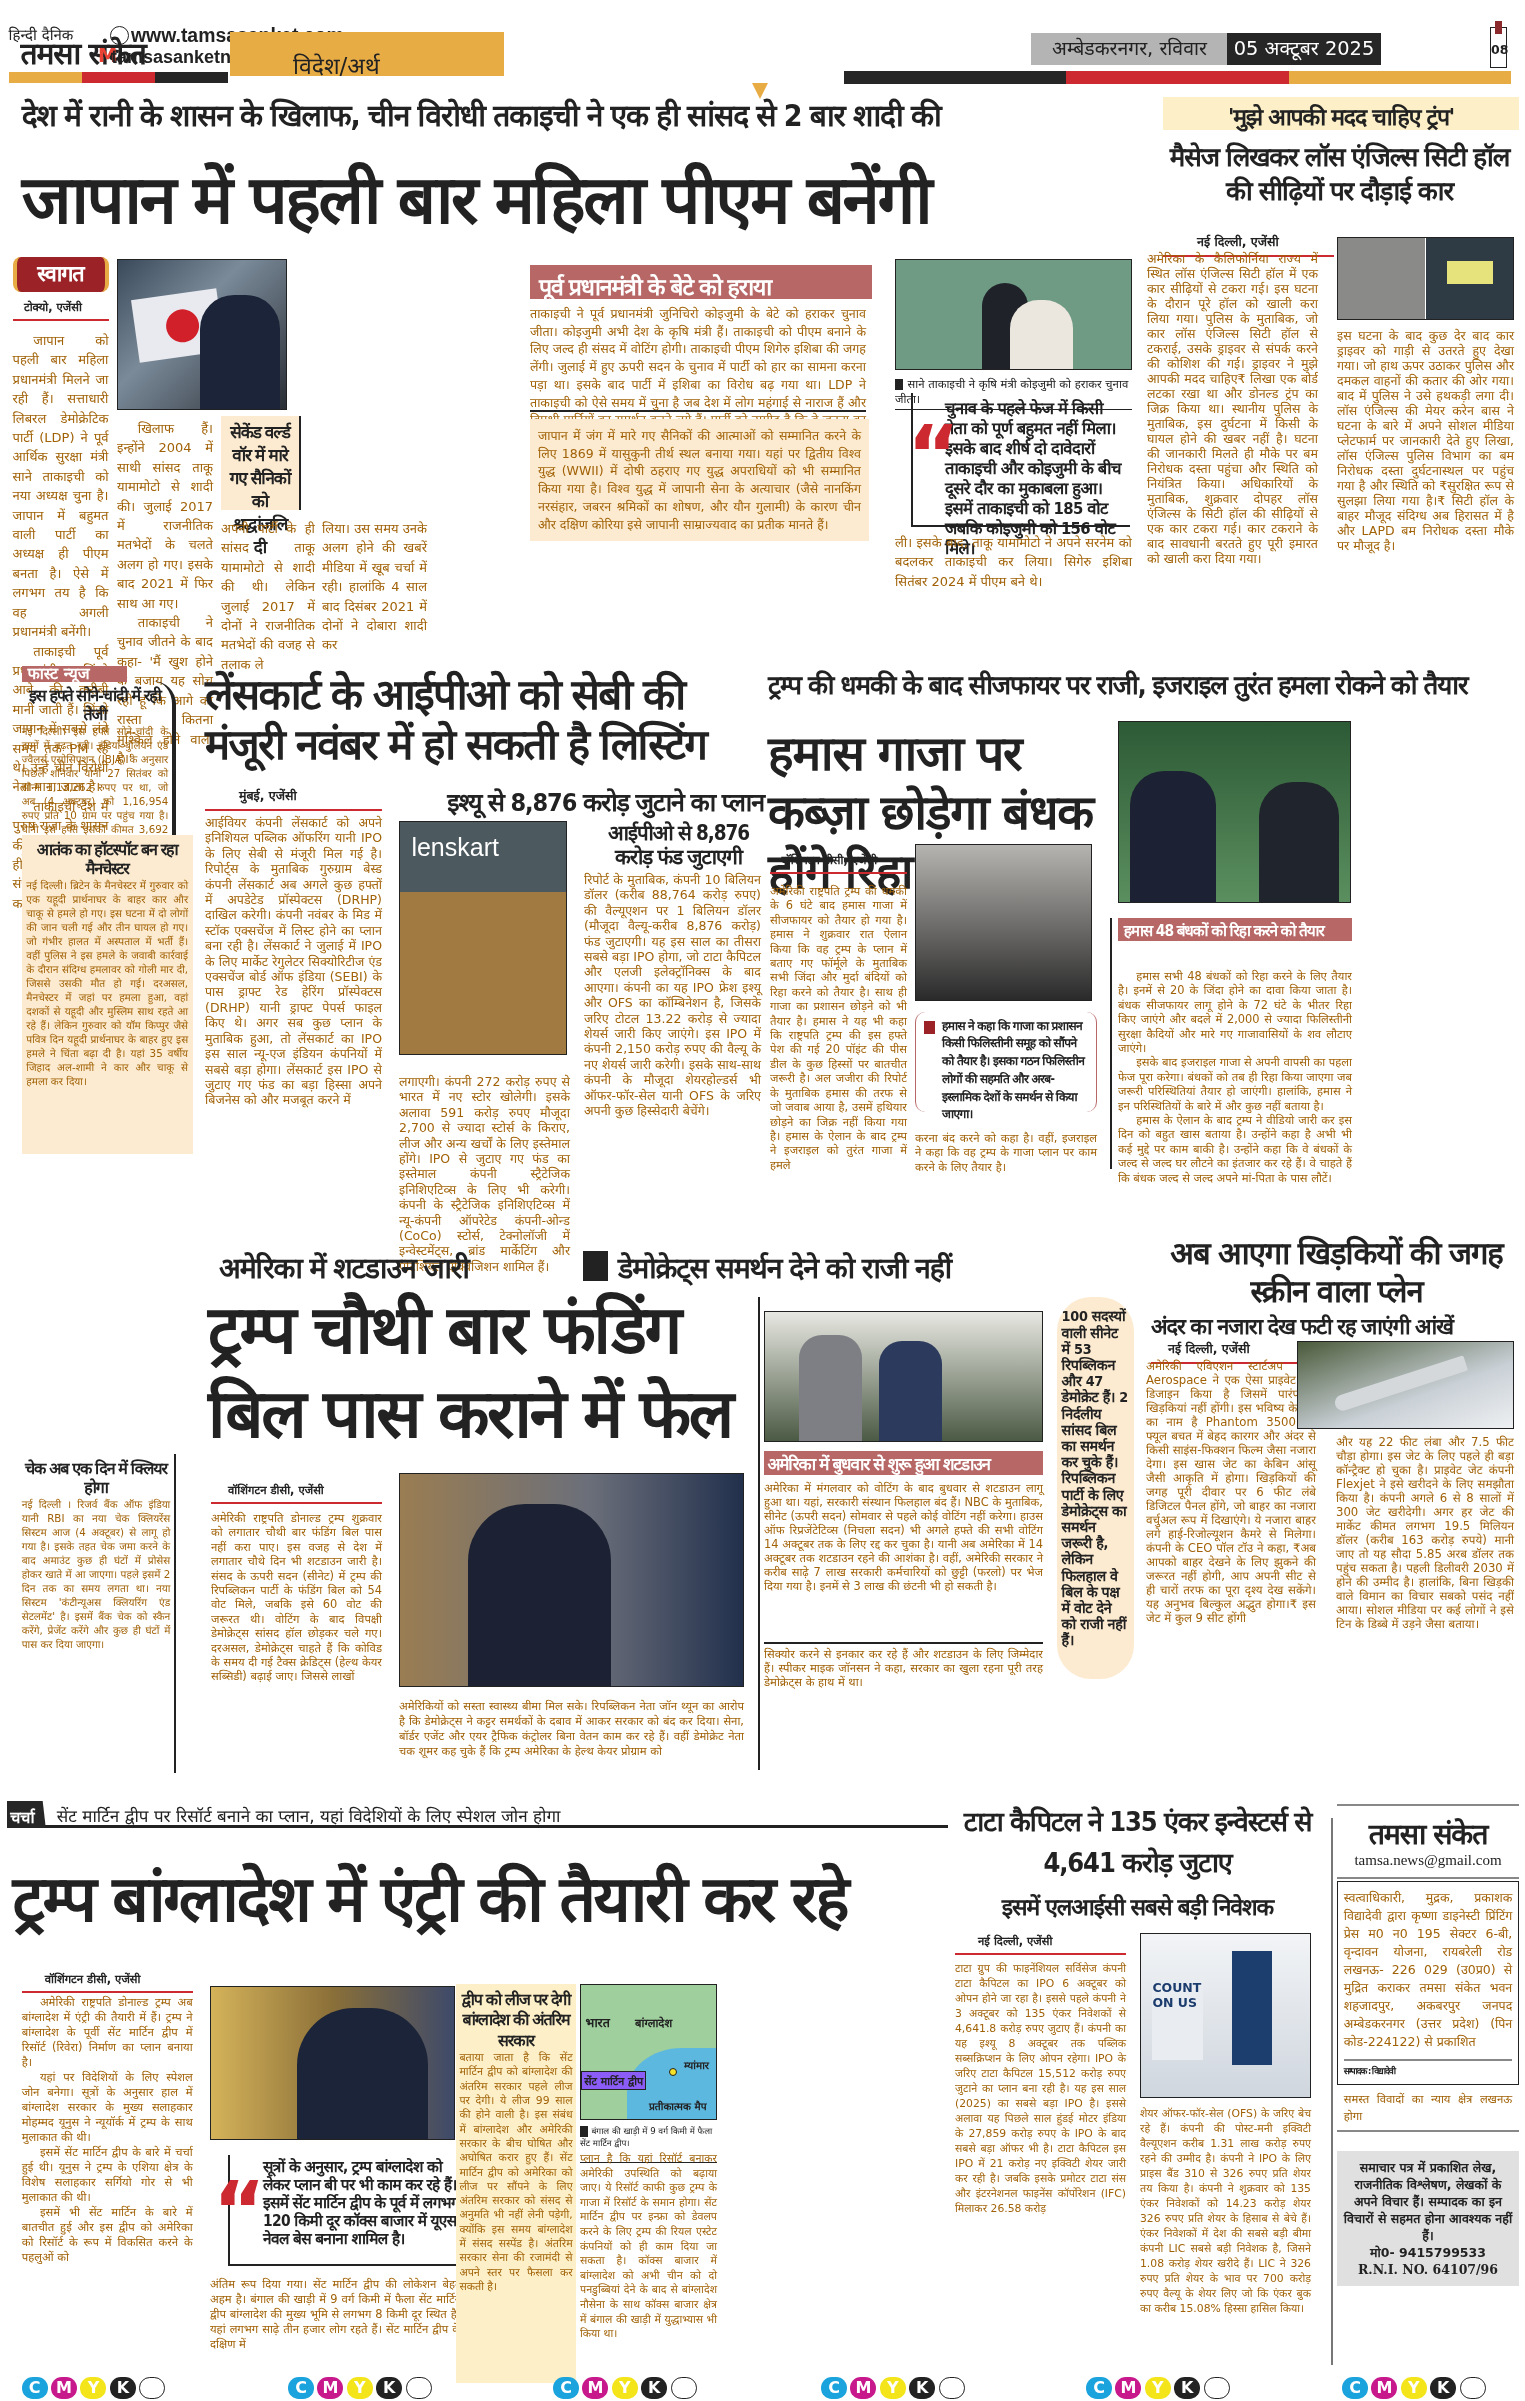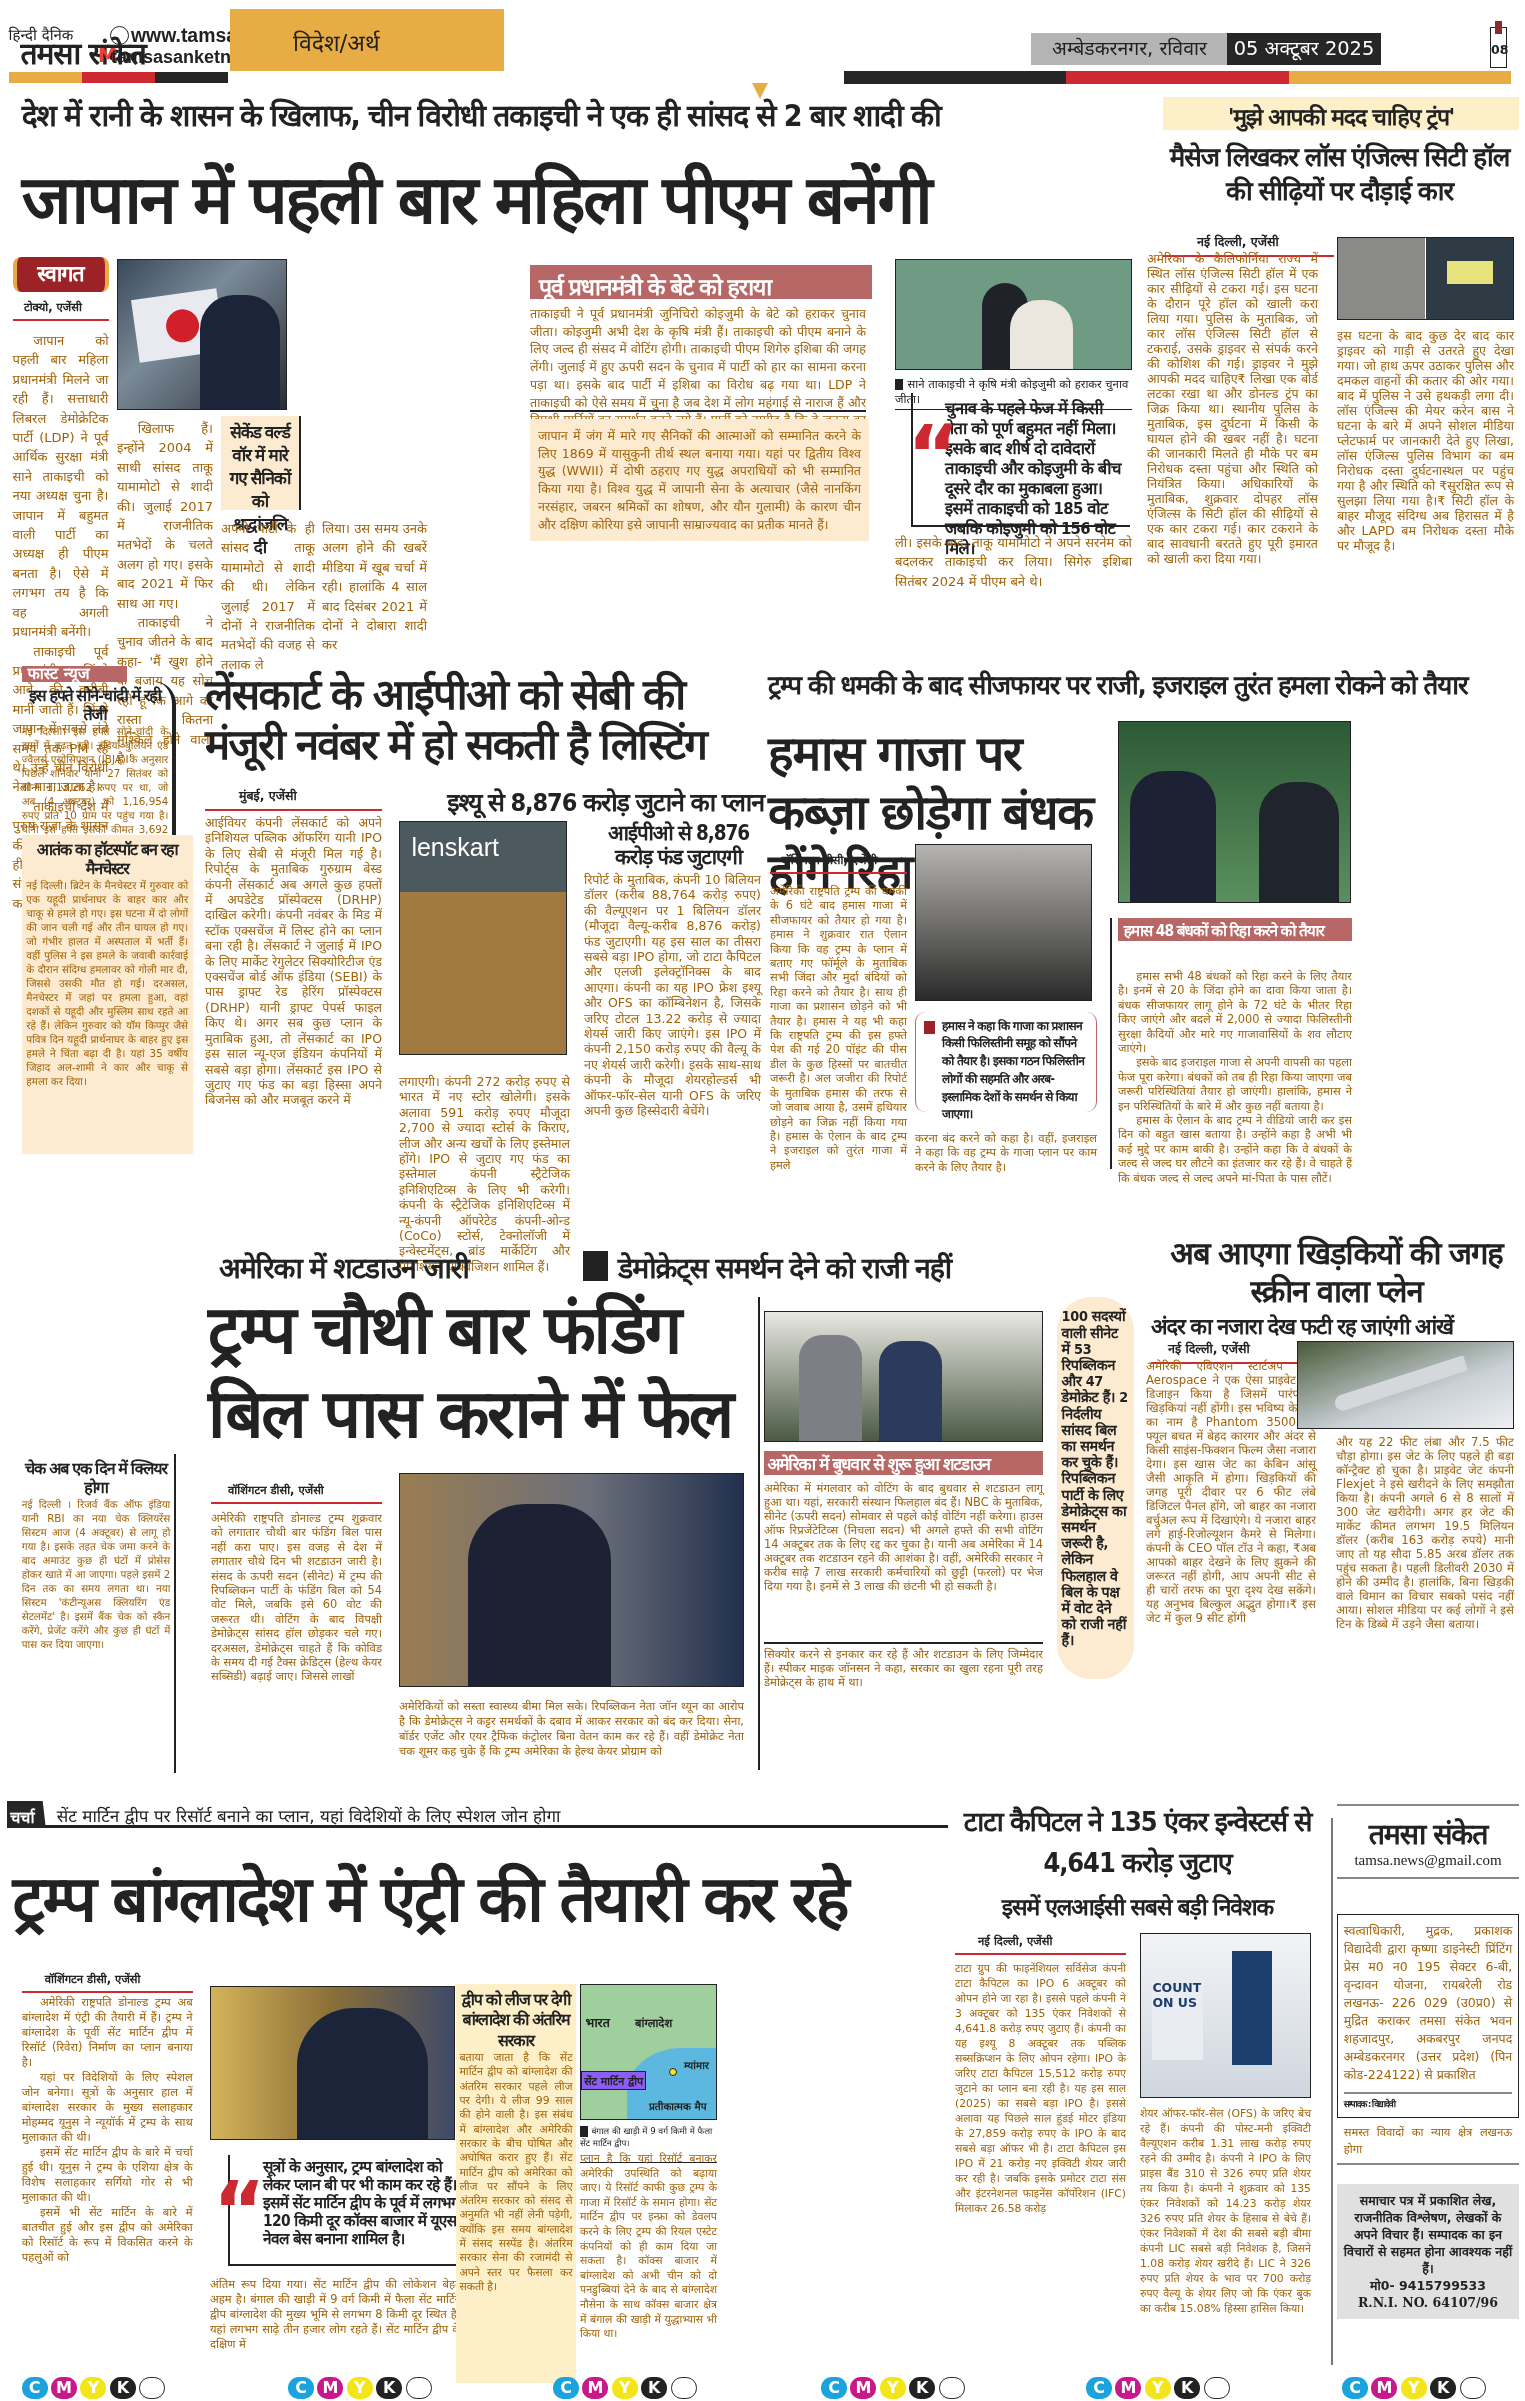--- a/index.html
+++ b/index.html
@@ -26,21 +26,21 @@
   <div class="abs hl" style="left:20.5px;top:39px;font-size:30px;line-height:30px">तमसा संकेत</div>
   <div class="abs" style="left:98px;top:44px;width:11.4px;height:21.7px;font-weight:bold;font-size:19.4px;color:#ea4335">M</div>
   <div class="abs" style="left:110px;top:26px;width:19.4px;height:19.4px;border:1.7px solid #222;border-radius:50%"></div>
   <div class="abs" style="left:131px;top:24px;font-size:19.4px;font-weight:bold;font-family:'Liberation Sans',sans-serif">www.tamsasanket.com</div>
   <div class="abs" style="left:111px;top:47px;font-size:18px;font-weight:bold;font-family:'Liberation Sans',sans-serif">tamsasanketnews24@gmail.com</div>
   <div class="abs" style="left:8.6px;top:72px;width:219px;height:11.4px;display:flex">
     <div style="flex:1;background:#e8ac45"></div>
       <div style="flex:1;background:#cc2a30"></div>
       <div style="flex:1;background:#262626"></div>
   </div>
-  <div class="abs" style="left:230px;top:9px;width:274px;height:62px;background:#e8ac45">
+  <div class="abs" style="left:230px;top:32px;width:274px;height:44px;background:#e8ac45">
     <div style="font-size:23px;padding:17px 0 0 63px">विदेश/अर्थ</div>
   </div>
   <div class="abs" style="left:752px;top:83px;width:0;height:0;border-left:8px solid transparent;border-right:8px solid transparent;border-top:16px solid #e8ac45"></div>
   <div class="abs" style="left:1031px;top:33px;width:197px;height:32px;background:#b4b4b4;font-size:19.4px;text-align:center;line-height:32px">अम्बेडकरनगर, रविवार</div>
   <div class="abs" style="left:1227px;top:33px;width:154px;height:32px;background:#262626;color:#fff;font-size:19.4px;text-align:center;line-height:32px">05 अक्टूबर 2025</div>
   <div class="abs" style="left:844px;top:71px;width:667px;height:12.5px;display:flex">
     <div style="flex:1;background:#262626"></div>
       <div style="flex:1;background:#cc2a30"></div>
       <div style="flex:1;background:#e8ac45"></div>
   </div>
@@ -263,21 +263,21 @@
   <div style="position:absolute;left:91px;top:17px;width:40px;height:114px;background:#1c3e6e"></div>
 </div>
 <div class="abs txt" style="left:1140px;top:2106px;width:171px;font-size:10.8px;line-height:15px">शेयर ऑफर-फॉर-सेल (OFS) के जरिए बेच रहे हैं। कंपनी की पोस्ट-मनी इक्विटी वैल्यूएशन करीब 1.31 लाख करोड़ रुपए रहने की उम्मीद है। कंपनी ने IPO के लिए प्राइस बैंड 310 से 326 रुपए प्रति शेयर तय किया है। कंपनी ने शुक्रवार को 135 एंकर निवेशकों को 14.23 करोड़ शेयर 326 रुपए प्रति शेयर के हिसाब से बेचे हैं। एंकर निवेशकों में देश की सबसे बड़ी बीमा कंपनी LIC सबसे बड़ी निवेशक है, जिसने 1.08 करोड़ शेयर खरीदे हैं। LIC ने 326 रुपए प्रति शेयर के भाव पर 700 करोड़ रुपए वैल्यू के शेयर लिए जो कि एंकर बुक का करीब 15.08% हिस्सा हासिल किया।</div>
 
 <div class="rule" style="left:1331px;top:1818px;width:1.7px;height:547px;background:#777"></div>
 <div class="abs" style="left:1337px;top:1804px;width:182px">
   <div style="border-top:2.9px solid #888;border-bottom:2.9px solid #888;padding:8px 0;text-align:center">
     <div class="hl" style="font-size:28.5px">तमसा संकेत</div>
     <div style="font-size:15px;font-family:'Liberation Serif',serif">tamsa.news@gmail.com</div>
   </div>
-  <div style="border:1.7px solid #222;margin-top:35px;padding:6.8px 5.7px">
+  <div style="border:1.7px solid #222;margin-top:2px;padding:6.8px 5.7px">
     <div class="txt" style="font-size:12.5px;line-height:18px">स्वत्वाधिकारी, मुद्रक, प्रकाशक विद्यादेवी द्वारा कृष्णा डाइनेस्टी प्रिंटिंग प्रेस म0 न0 195 सेक्टर 6-बी, वृन्दावन योजना, रायबरेली रोड लखनऊ- 226 029 (उ0प्र0) से मुद्रित कराकर तमसा संकेत भवन शहजादपुर, अकबरपुर जनपद अम्बेडकरनगर (उत्तर प्रदेश) (पिन कोड-224122) से प्रकाशित</div>
     <div style="border-top:2.3px solid #888;margin-top:8px;padding-top:3.4px" class="hl">सम्पादक : विद्यादेवी</div>
   </div>
   <div class="txt" style="font-size:11.4px;line-height:17px;padding:5.7px 6.8px;border-bottom:2.3px solid #888">समस्त विवादों का न्याय क्षेत्र लखनऊ होगा</div>
   <div style="background:#e0e0e0;margin-top:19px;padding:8px 5.7px;text-align:center;font-weight:bold;font-size:12.5px;line-height:17px">
     <div>समाचार पत्र में प्रकाशित लेख, राजनीतिक विश्लेषण, लेखकों के अपने विचार हैं। सम्पादक का इन विचारों से सहमत होना आवश्यक नहीं हैं।</div>
     <div>मो0- 9415799533</div>
     <div style="font-family:'DejaVu Serif',serif">R.N.I. NO. 64107/96</div>
   </div>
 </div>

